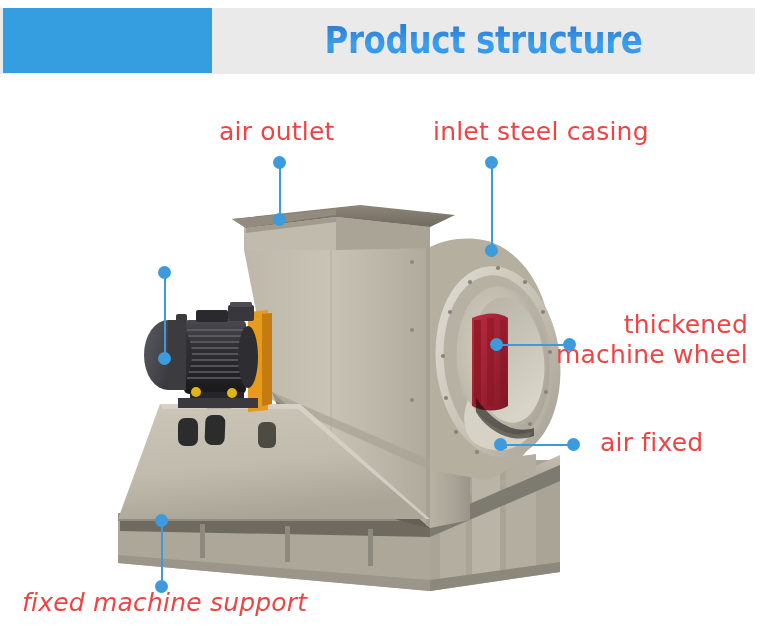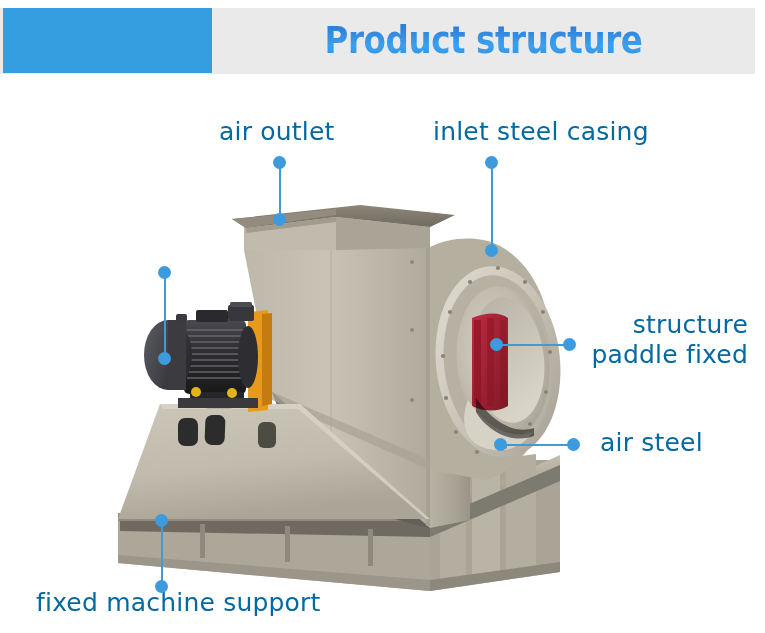--- a/index.html
+++ b/index.html
@@ -43,21 +43,21 @@
     display:flex;align-items:center;justify-content:center;
     font-weight:bold;font-size:37px;color:#2f86dd;
     transform:scaleX(0.88);white-space:nowrap;z-index:-1;
   }
 
   
   .label{
     position:absolute;
     font-family:"DejaVu Sans","Liberation Sans",sans-serif;
     font-size:25px;
-    color:#0369a1;
+    color:#ef4444;
     white-space:nowrap;
     line-height:30px;
     letter-spacing:0.2px;
   }
   .label.two-line{white-space:normal;text-align:right;}
 
   
   .leader-v{position:absolute;width:2px;background:#3e9ad8;}
   .leader-h{position:absolute;height:2px;background:#3e9ad8;}
   .dot{
@@ -290,30 +290,30 @@
   <div class="label" style="left:433px;top:117px;">inlet steel casing</div>
   <div class="leader-v" style="left:491px;top:162px;height:88px;"></div>
   <div class="dot" style="left:485px;top:156px;"></div>
   <div class="dot" style="left:485px;top:244px;"></div>
 
   <div class="leader-v" style="left:164px;top:272px;height:86px;"></div>
   <div class="dot" style="left:158px;top:266px;"></div>
   <div class="dot" style="left:158px;top:352px;"></div>
 
   <div class="label two-line" style="left:520px;top:310px;width:228px;">
-    <span>structure</span><br>
-    <span>paddle fixed</span>
+    <span>thickened</span><br>
+    <span>machine wheel</span>
   </div>
   <div class="leader-h" style="left:496px;top:344px;width:76px;"></div>
   <div class="dot" style="left:490px;top:338px;"></div>
   <div class="dot" style="left:563px;top:338px;"></div>
 
-  <div class="label" style="left:600px;top:428px;">air steel</div>
+  <div class="label" style="left:600px;top:428px;">air fixed</div>
   <div class="leader-h" style="left:500px;top:444px;width:76px;"></div>
   <div class="dot" style="left:494px;top:438px;"></div>
   <div class="dot" style="left:567px;top:438px;"></div>
 
-  <div class="label" style="left:36px;top:588px;">fixed machine support</div>
+  <div class="label" style="left:22px;top:588px;font-style:italic;">fixed machine support</div>
   <div class="leader-v" style="left:161px;top:520px;height:66px;"></div>
   <div class="dot" style="left:155px;top:514px;"></div>
   <div class="dot" style="left:155px;top:580px;"></div>
 
 </div>
 
 </body></html>

